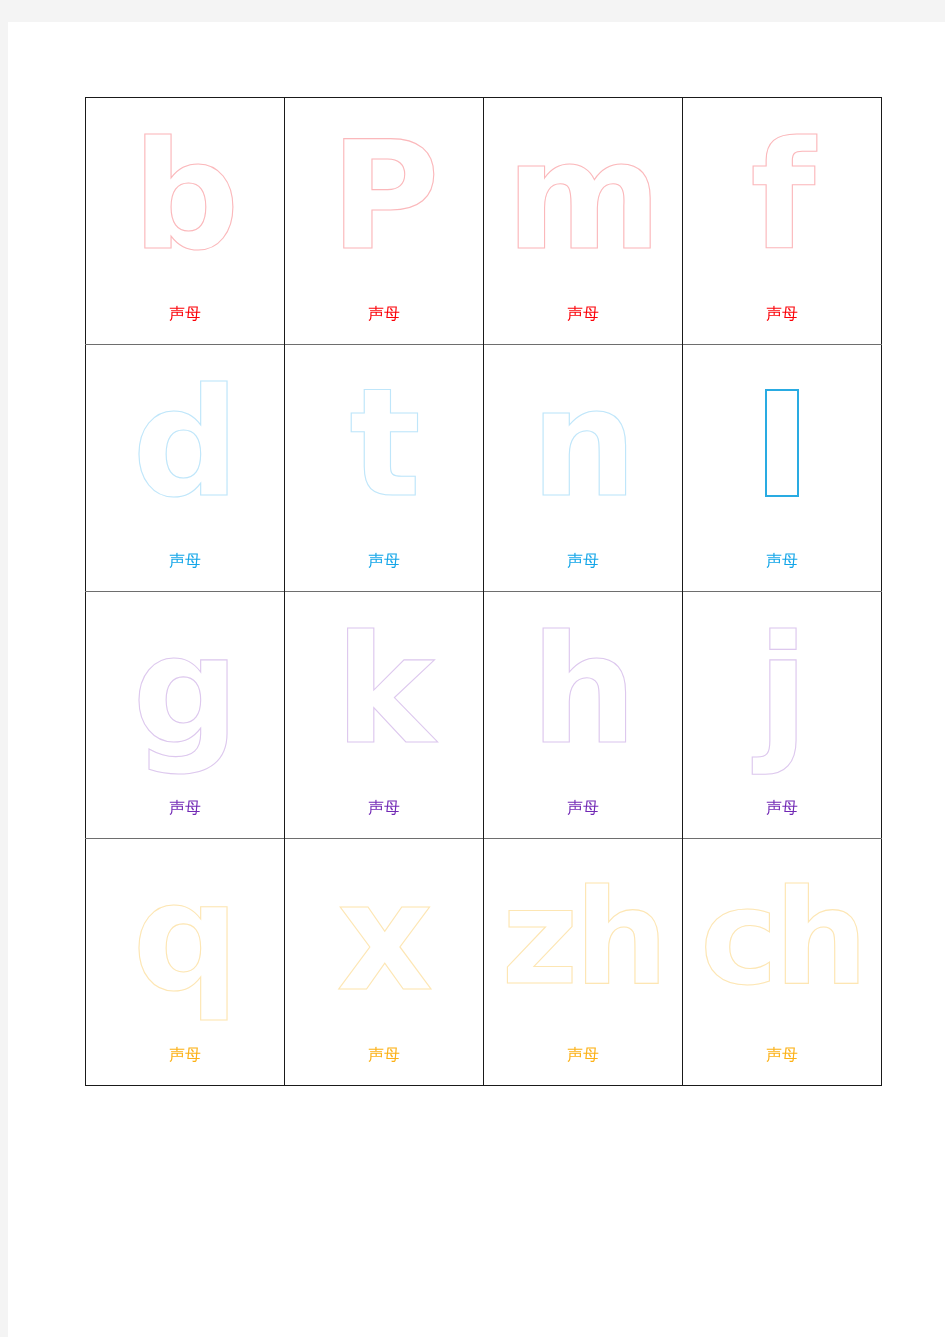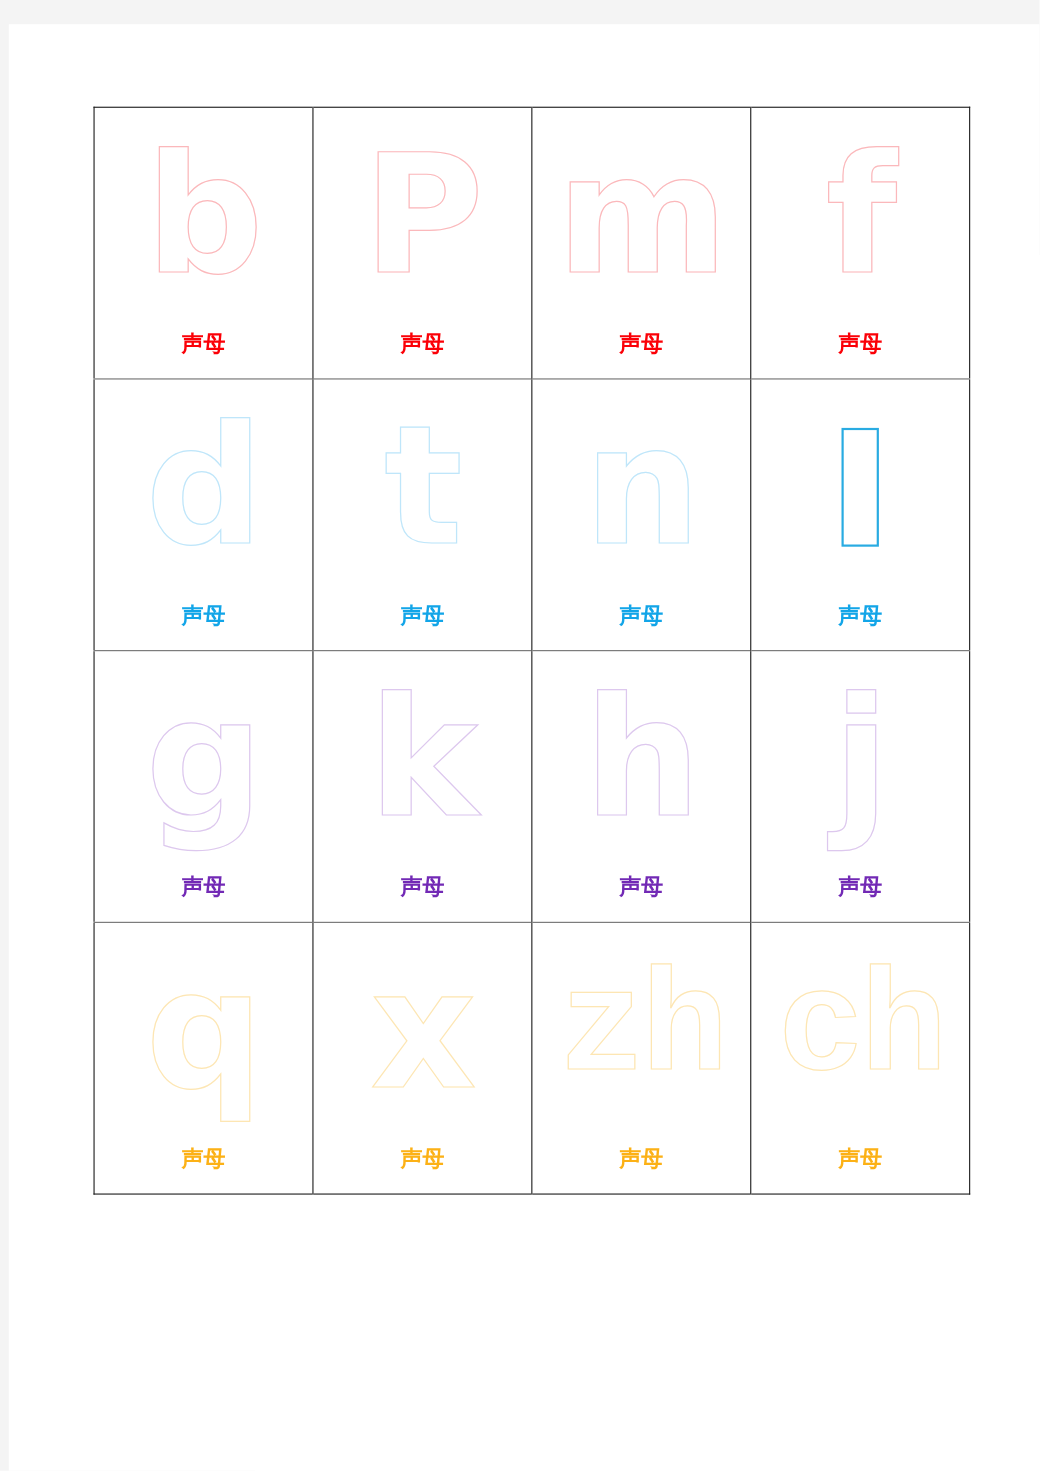--- a/index.html
+++ b/index.html
@@ -72,40 +72,40 @@
     font-weight: 700;
     font-size: 150px;
     line-height: 1;
     letter-spacing: -2px;
     color: transparent;
     -webkit-text-stroke-width: 1.1px;
     text-align: center;
     white-space: nowrap;
     user-select: none;
   }
-  .glyph.two-char { font-size: 132px; letter-spacing: -4px; font-family: Liberation Mono, monospace; }
+  .glyph.two-char { font-size: 132px; letter-spacing: -4px; }
 
   
   .glyph.bar {
     width: 30px;
     height: 104px;
     border: 2px solid currentColor;
     -webkit-text-stroke-width: 0;
   }
 
   
   .caption {
     position: absolute;
     left: 0;
     right: 0;
     bottom: 22px;
     text-align: center;
     font-family: "DejaVu Sans", "Liberation Sans", sans-serif;
-    font-size: 20px;
-    font-weight: 700;
+    font-size: 16px;
+    font-weight: 400;
     line-height: 1;
     letter-spacing: 0px;
     user-select: none;
   }
 
   
   .theme-red    .glyph { -webkit-text-stroke-color: #fbb8bb; }
   .theme-red    .caption { color: #fb0007; }
 
   .theme-blue   .glyph { -webkit-text-stroke-color: #bfe6fa; }

